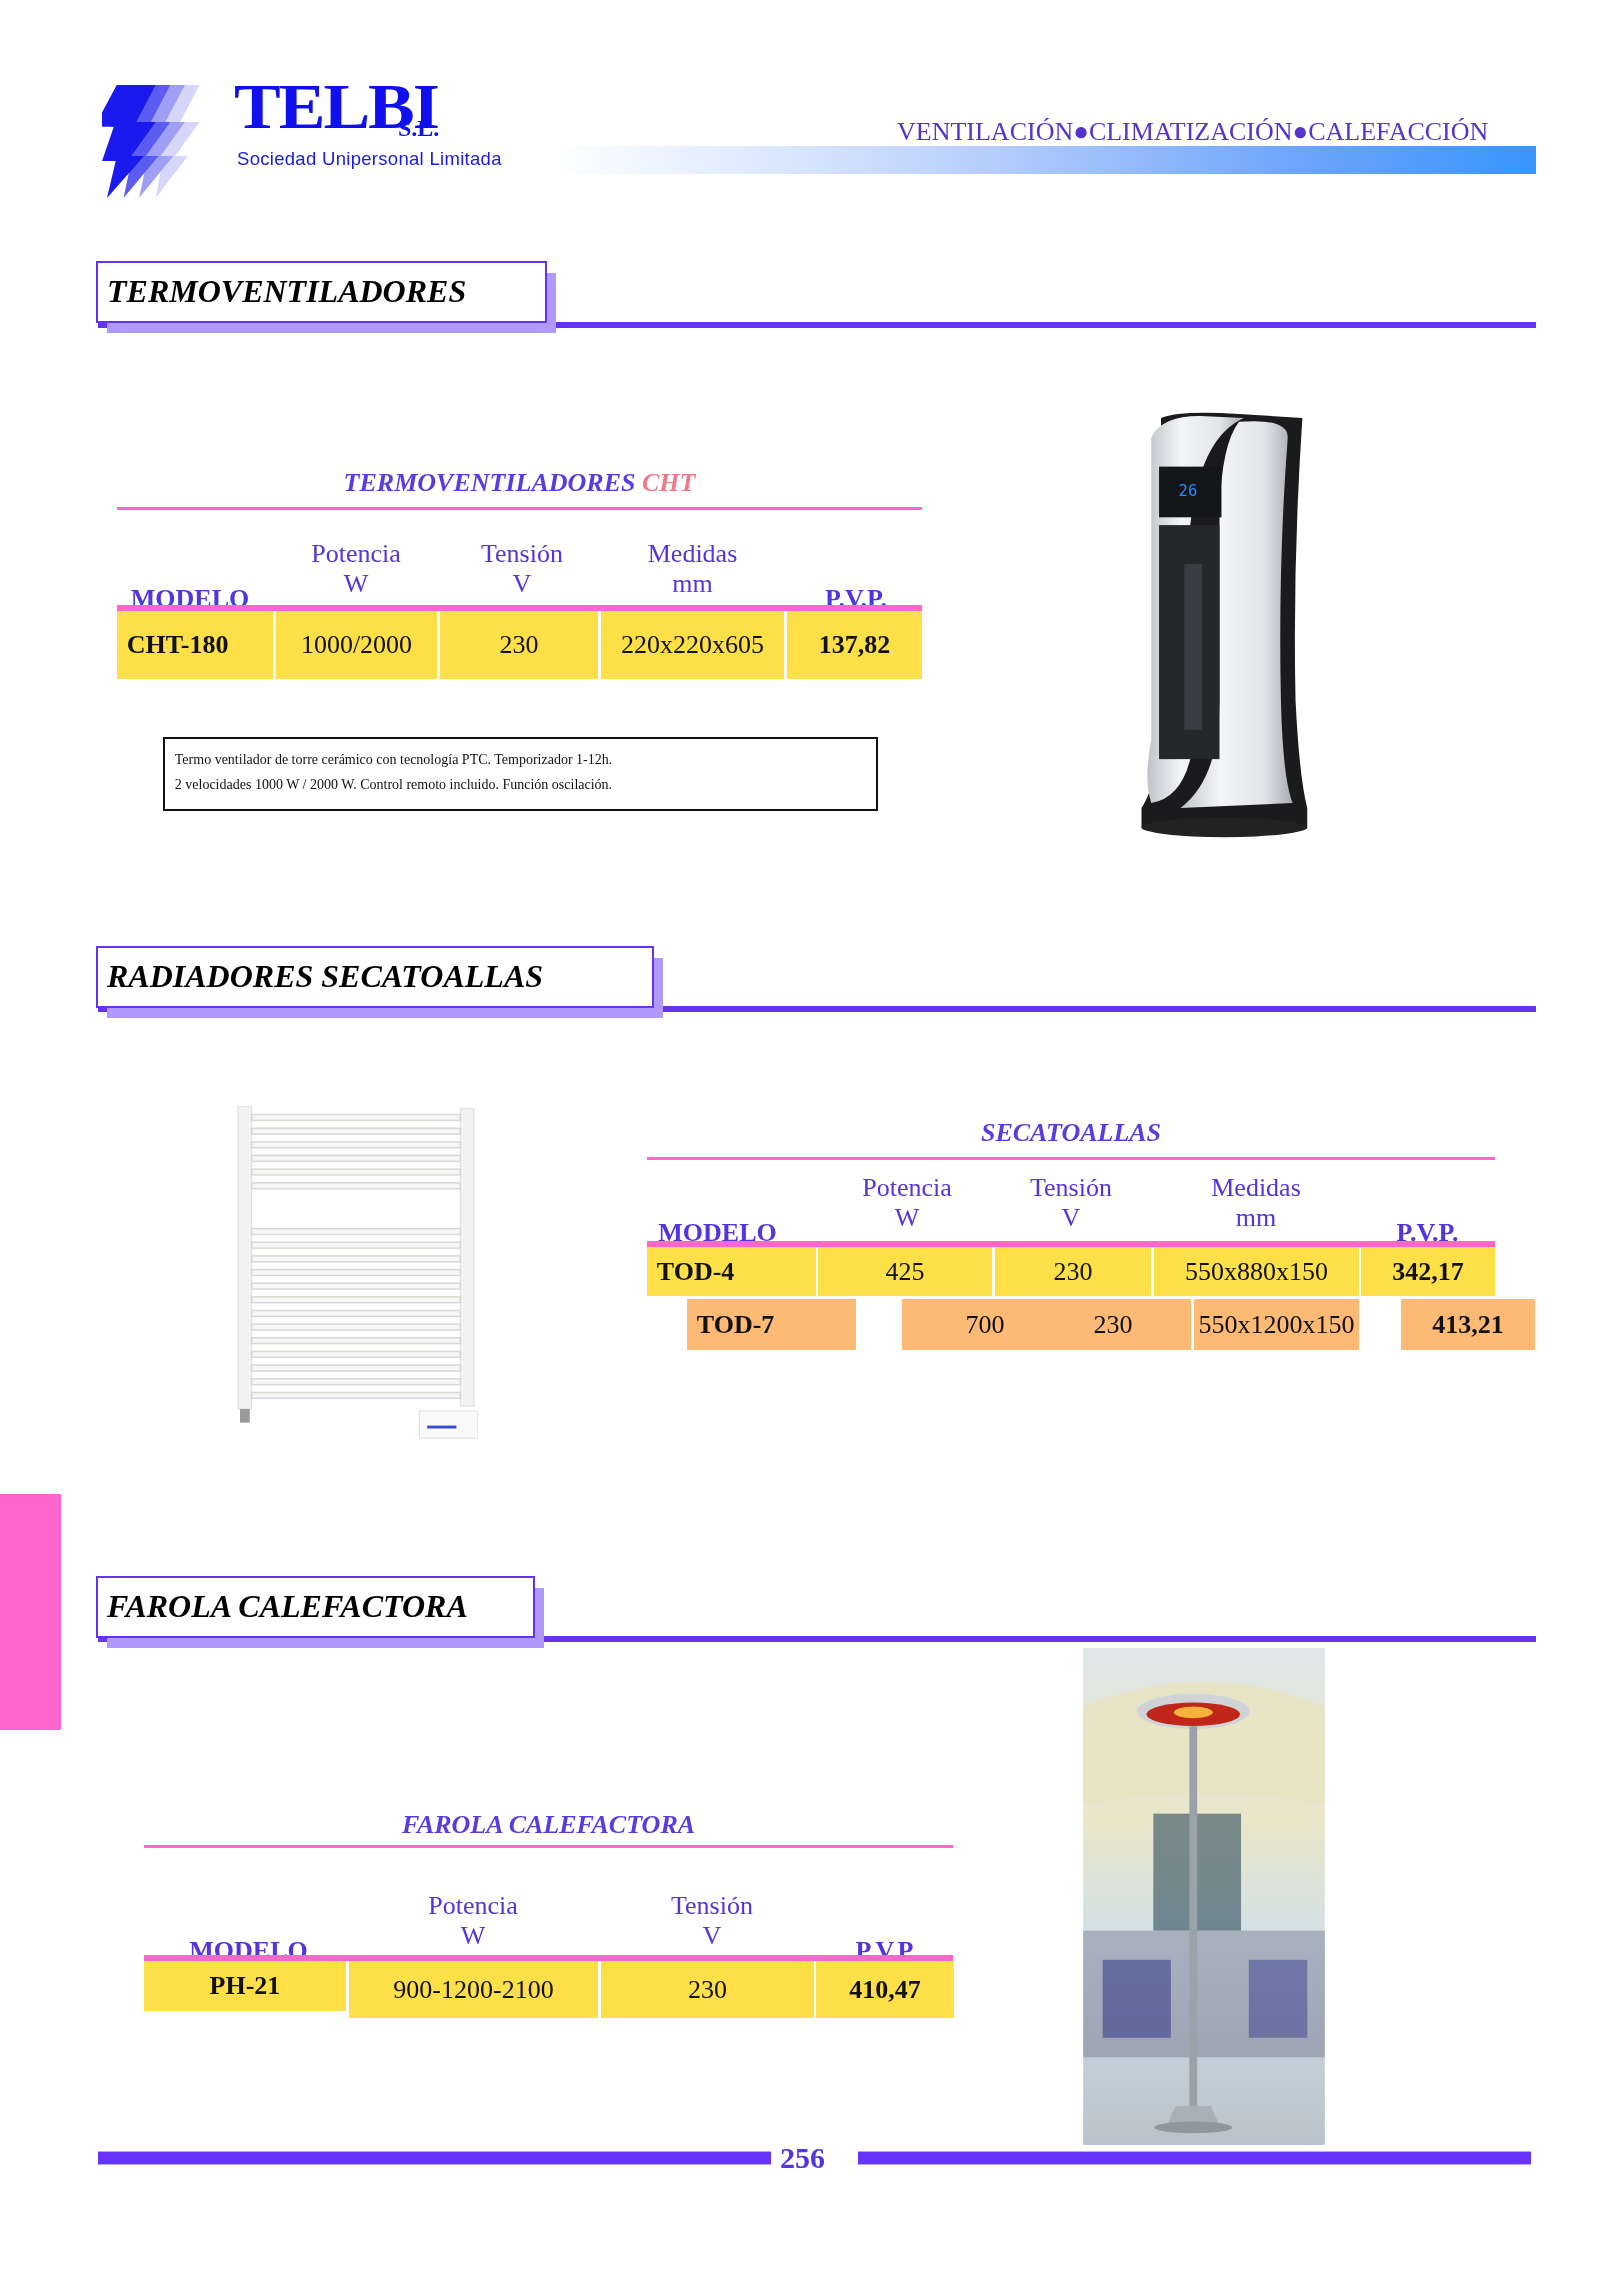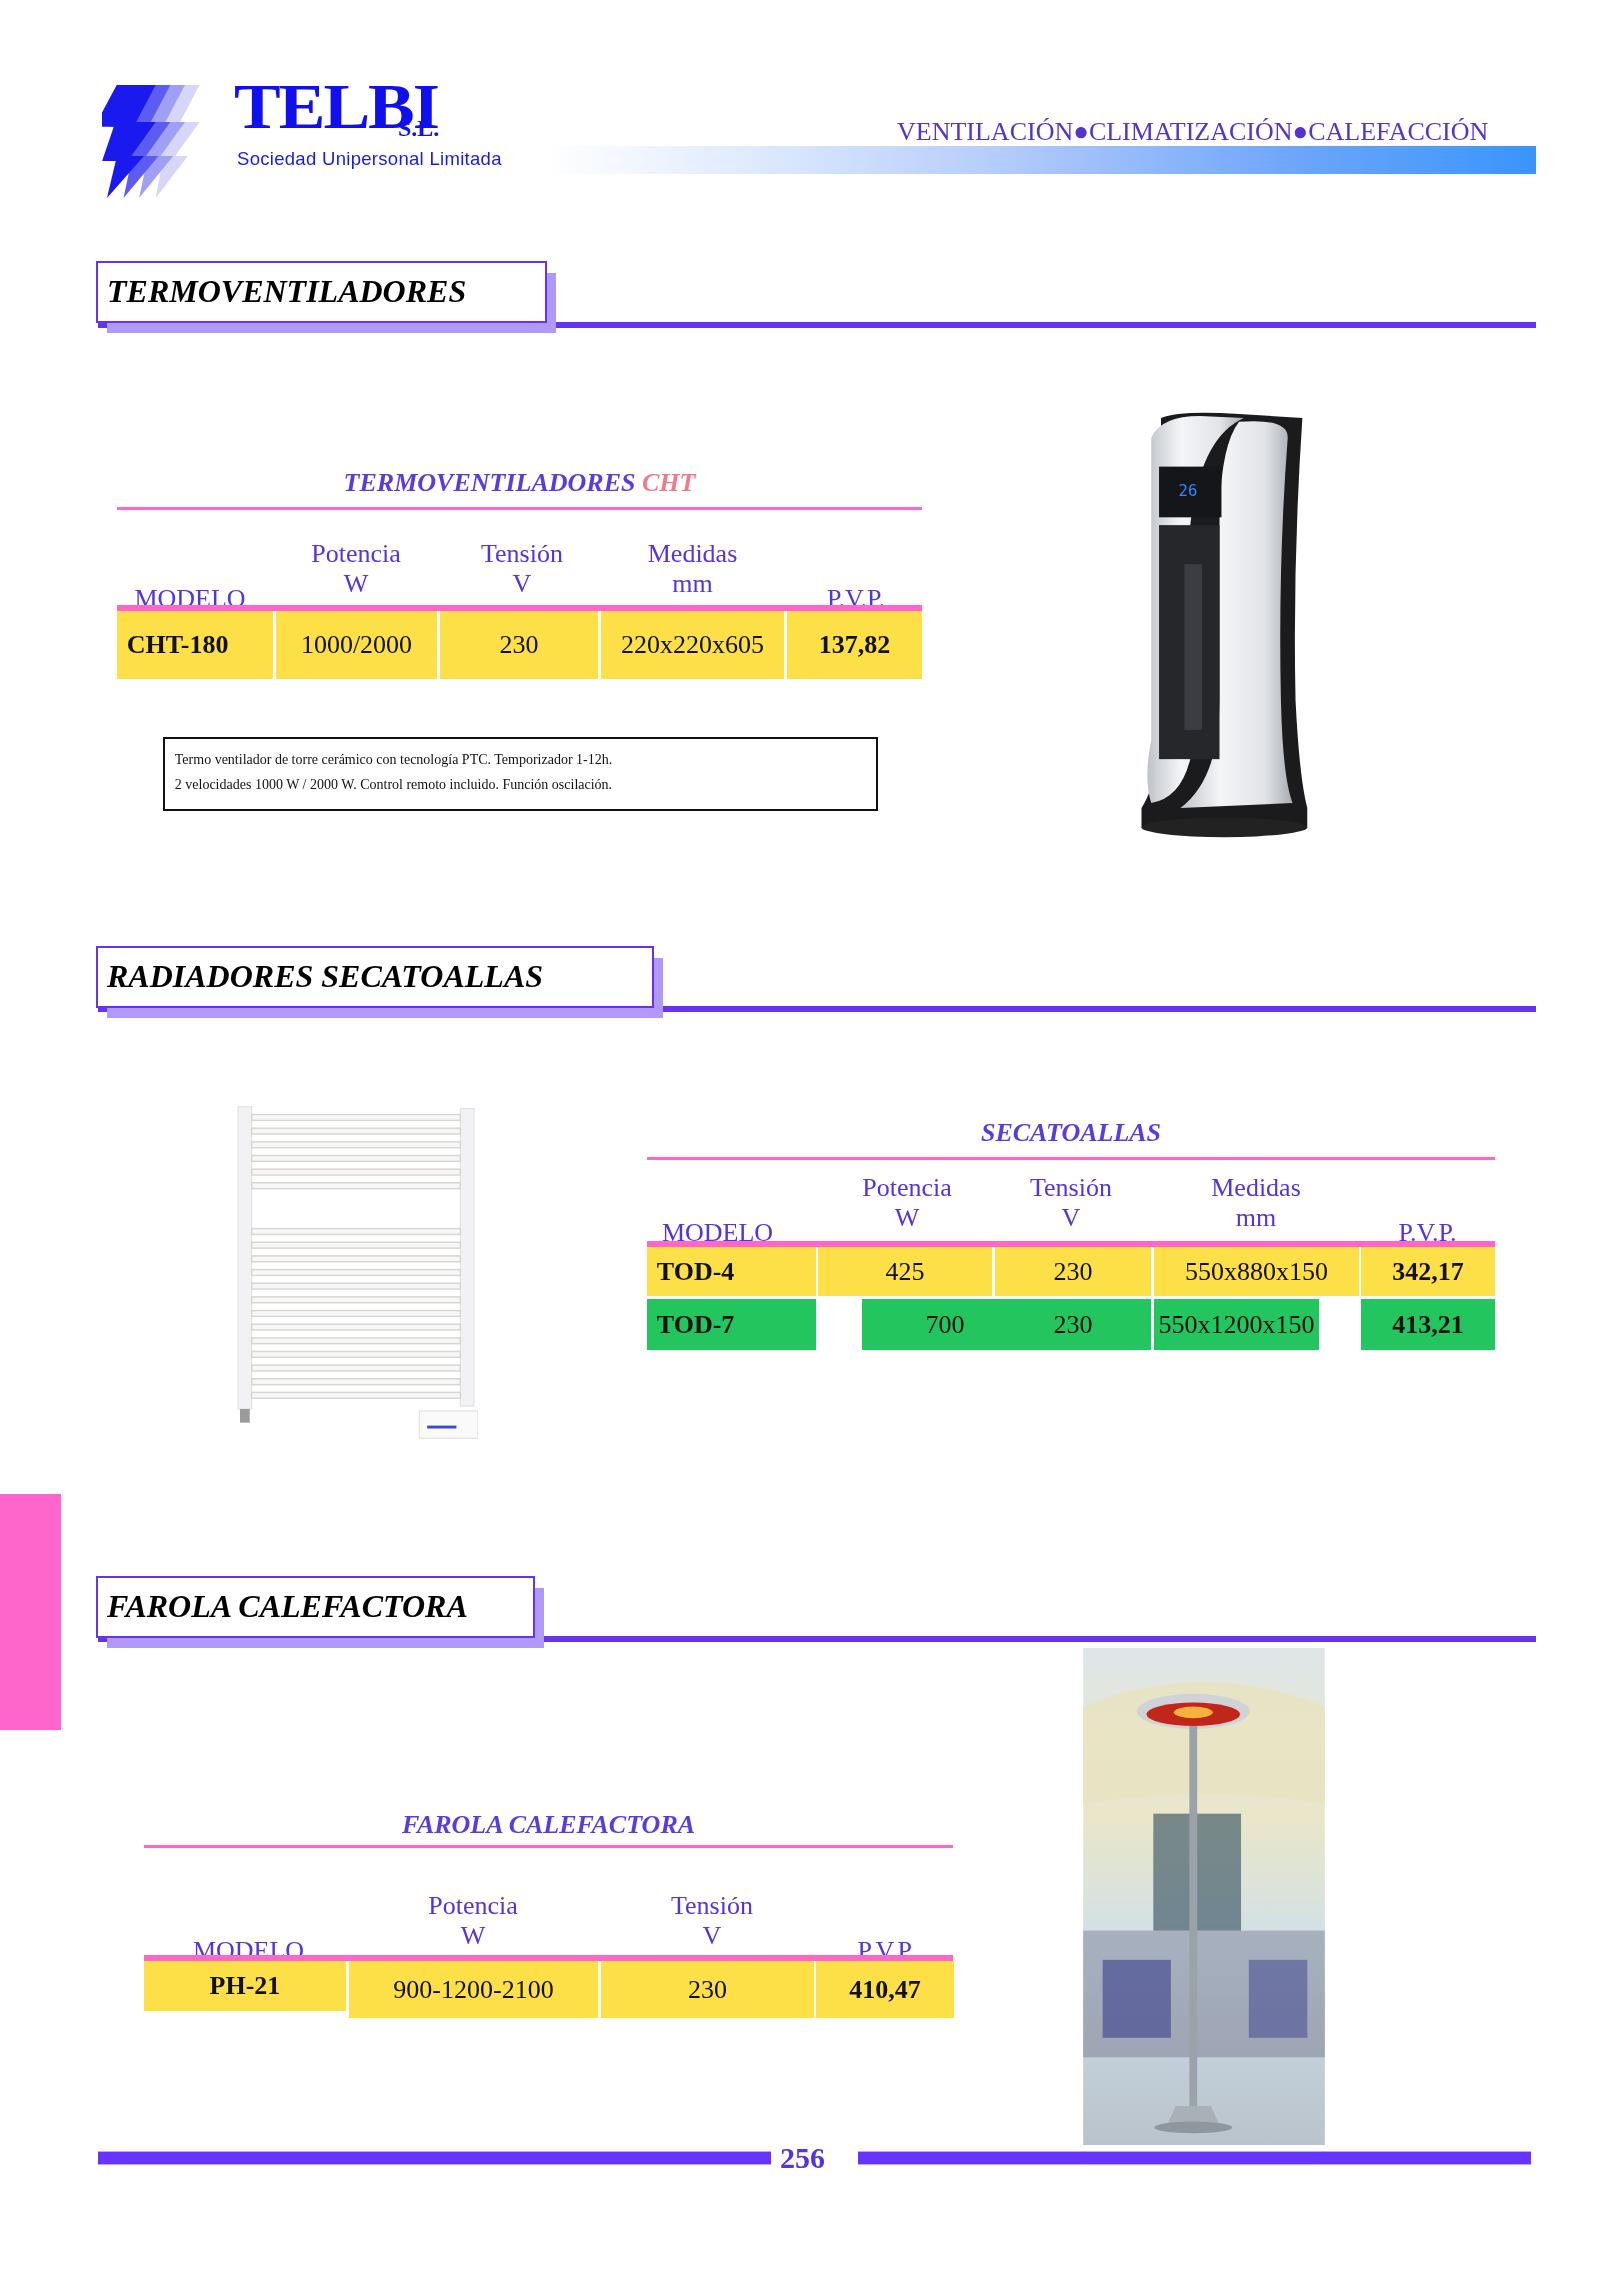--- a/index.html
+++ b/index.html
@@ -17,24 +17,24 @@
   .sec-line { position:absolute; height:5.9px; background:#6633ee; left:98px; width:1438px; }
   .sec-shadow { position:absolute; background:#b199fb; }
   .sec-box { position:absolute; background:#fff; border:2.9px solid #6633ee; box-sizing:border-box; }
   .sec-title { position:absolute; font-family:"Liberation Serif", serif; font-style:italic; font-weight:bold; font-size:32px; color:#000; white-space:nowrap; }
 
   
   .tbl-title { position:absolute; font-family:"Liberation Serif", serif; font-style:italic; font-weight:bold; font-size:26px; color:#5a3be0; text-align:center; white-space:nowrap; }
   .tbl-title .accent { color:#f07a8a; }
   .pink-line { position:absolute; height:2.9px; background:#ff66cc; }
   .hdr { position:absolute; font-family:"Liberation Serif", serif; font-size:26px; color:#5533dd; text-align:center; line-height:30px; white-space:nowrap; }
-  .hdr.bold { font-weight:normal; }
+  .hdr.bold { font-weight:bold; }
   .row-top { position:absolute; height:5.9px; background:#ff66cc; }
   .cell { position:absolute; background:#fde047; font-family:"Liberation Serif", serif; font-size:26px; color:#111; display:flex; align-items:center; justify-content:center; white-space:nowrap; box-sizing:border-box; }
-  .cell.light { background:#22c55e; }
+  .cell.light { background:#fdba74;margin-left:40px; }
   .cell.b { font-weight:bold; }
   .cell.left { justify-content:flex-start; padding-left:9.8px; }
 
   .desc { position:absolute; border:2.9px solid #111; background:#fff; box-sizing:border-box; font-family:"Liberation Serif", serif; font-size:14px; line-height:25px; color:#111; padding:7.8px 0 0 9.8px; }
 
   .side-tab { position:absolute; left:0; top:1494px; width:61px; height:236px; background:#ff66cc; }
 
   
   .foot-bar { position:absolute; top:2151px; height:11.7px; background:#6633ff; border-top:1px solid #b9a6ff; border-bottom:1px solid #b9a6ff; }
   .page-num { position:absolute; left:780px; top:2141px; font-family:"Liberation Serif", serif; font-weight:bold; font-size:30px; color:#5533dd; }

